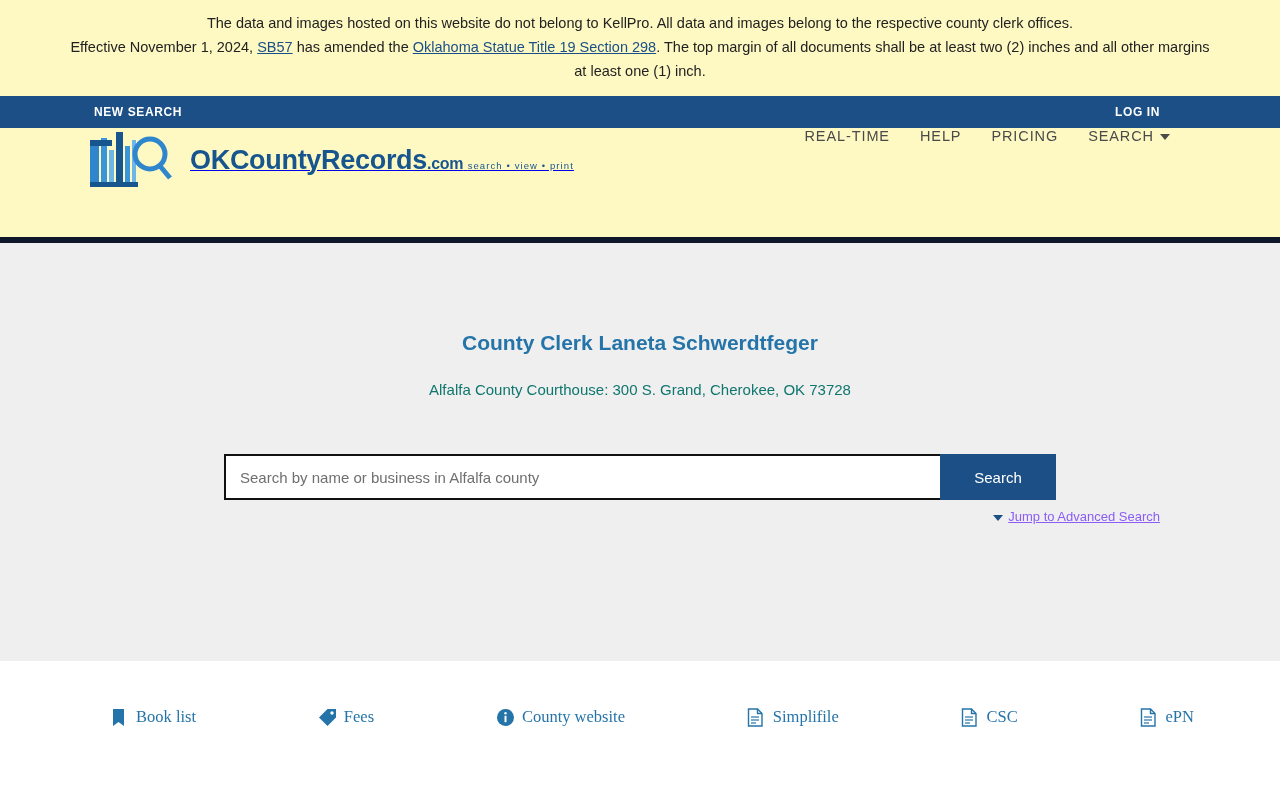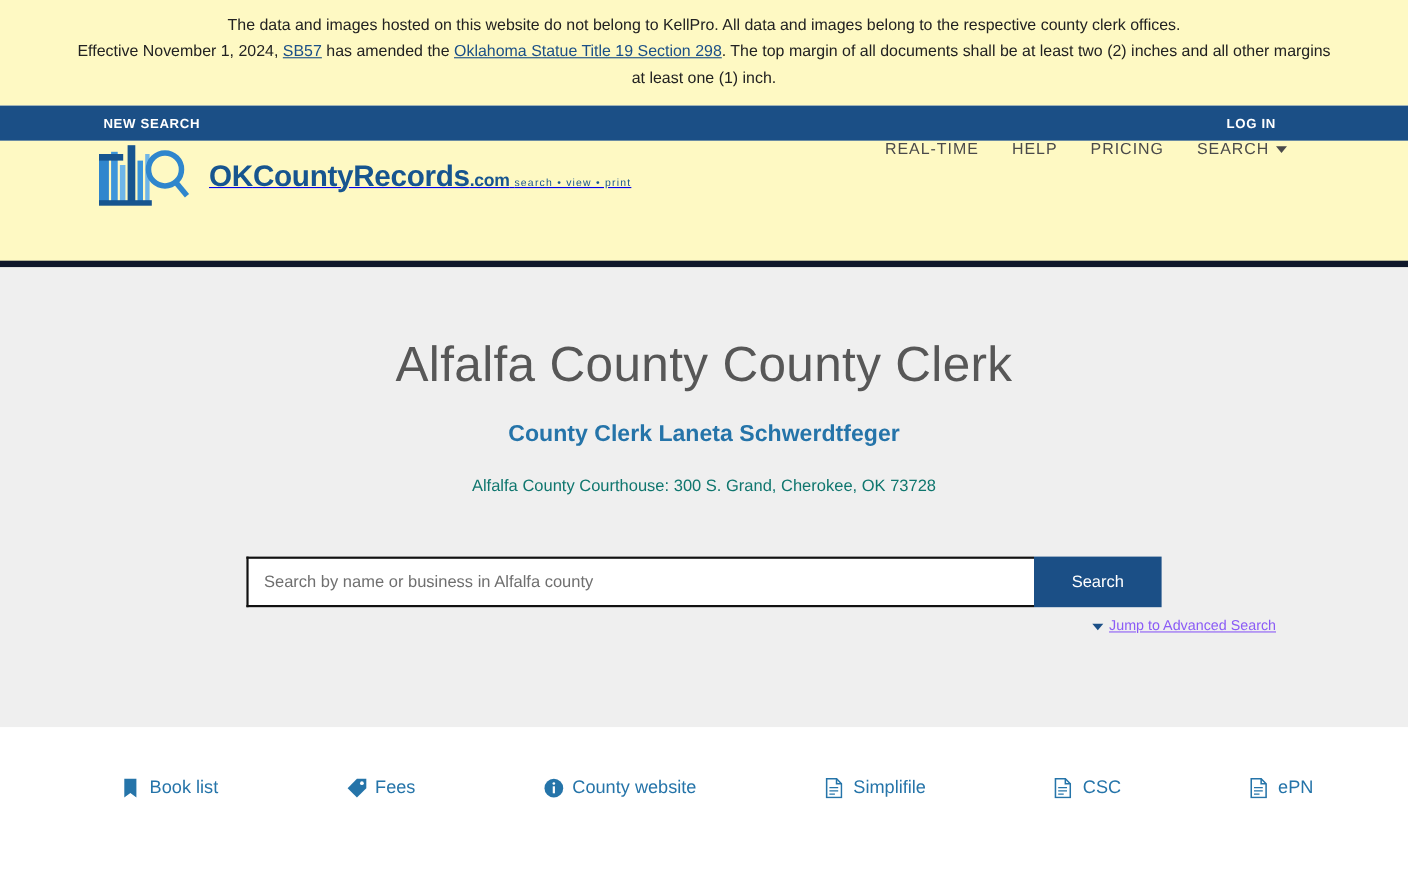--- a/index.html
+++ b/index.html
@@ -160,20 +160,21 @@
   }
   .adv-row a { color: #8b5cf6; }
 
   
   .linkrow {
     display: flex;
     align-items: center;
     padding: 46px 86px 0 110px;
     gap: 0;
     justify-content: space-between;
+    font-family: Liberation Serif, serif;
   }
   .linkitem {
     display: flex;
     align-items: center;
     gap: 9px;
     color: #2574a9;
     font-size: 16.5px;
     text-decoration: none;
     white-space: nowrap;
   }
@@ -220,21 +221,20 @@
 
   <div class="nav">
     <a href="#">REAL-TIME</a>
     <a href="#">HELP</a>
     <a href="#">PRICING</a>
     <a href="#"><span>SEARCH</span><span class="caret"></span></a>
   </div>
 </div>
 
 <div class="hero">
-  <h1>Alfalfa County County Clerk</h1>
   <div class="clerk-name">County Clerk Laneta Schwerdtfeger</div>
   <div class="addr">
     <div>Alfalfa County Courthouse: 300 S. Grand, Cherokee, OK 73728</div>
   </div>
 
   <div class="search-row">
     <input class="search-input" type="text" placeholder="Search by name or business in Alfalfa county" style="">
     <button class="search-btn">Search</button>
   </div>
 

